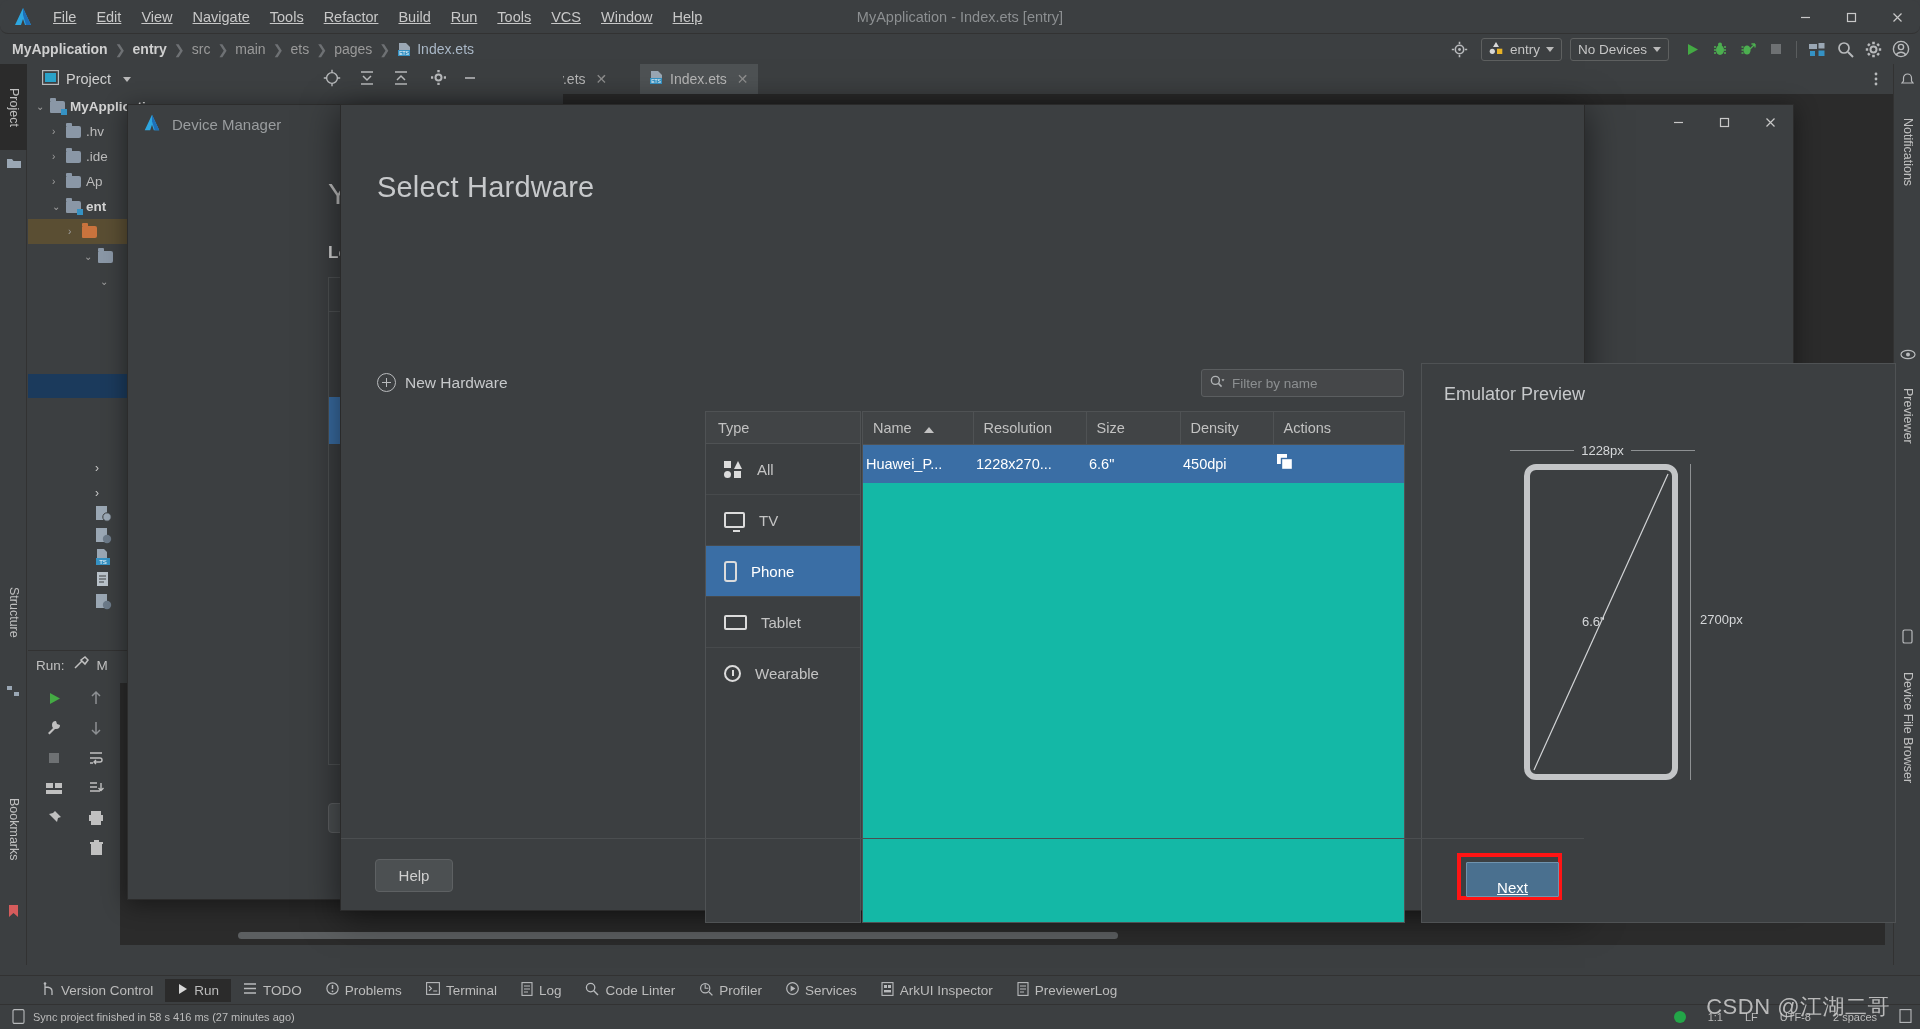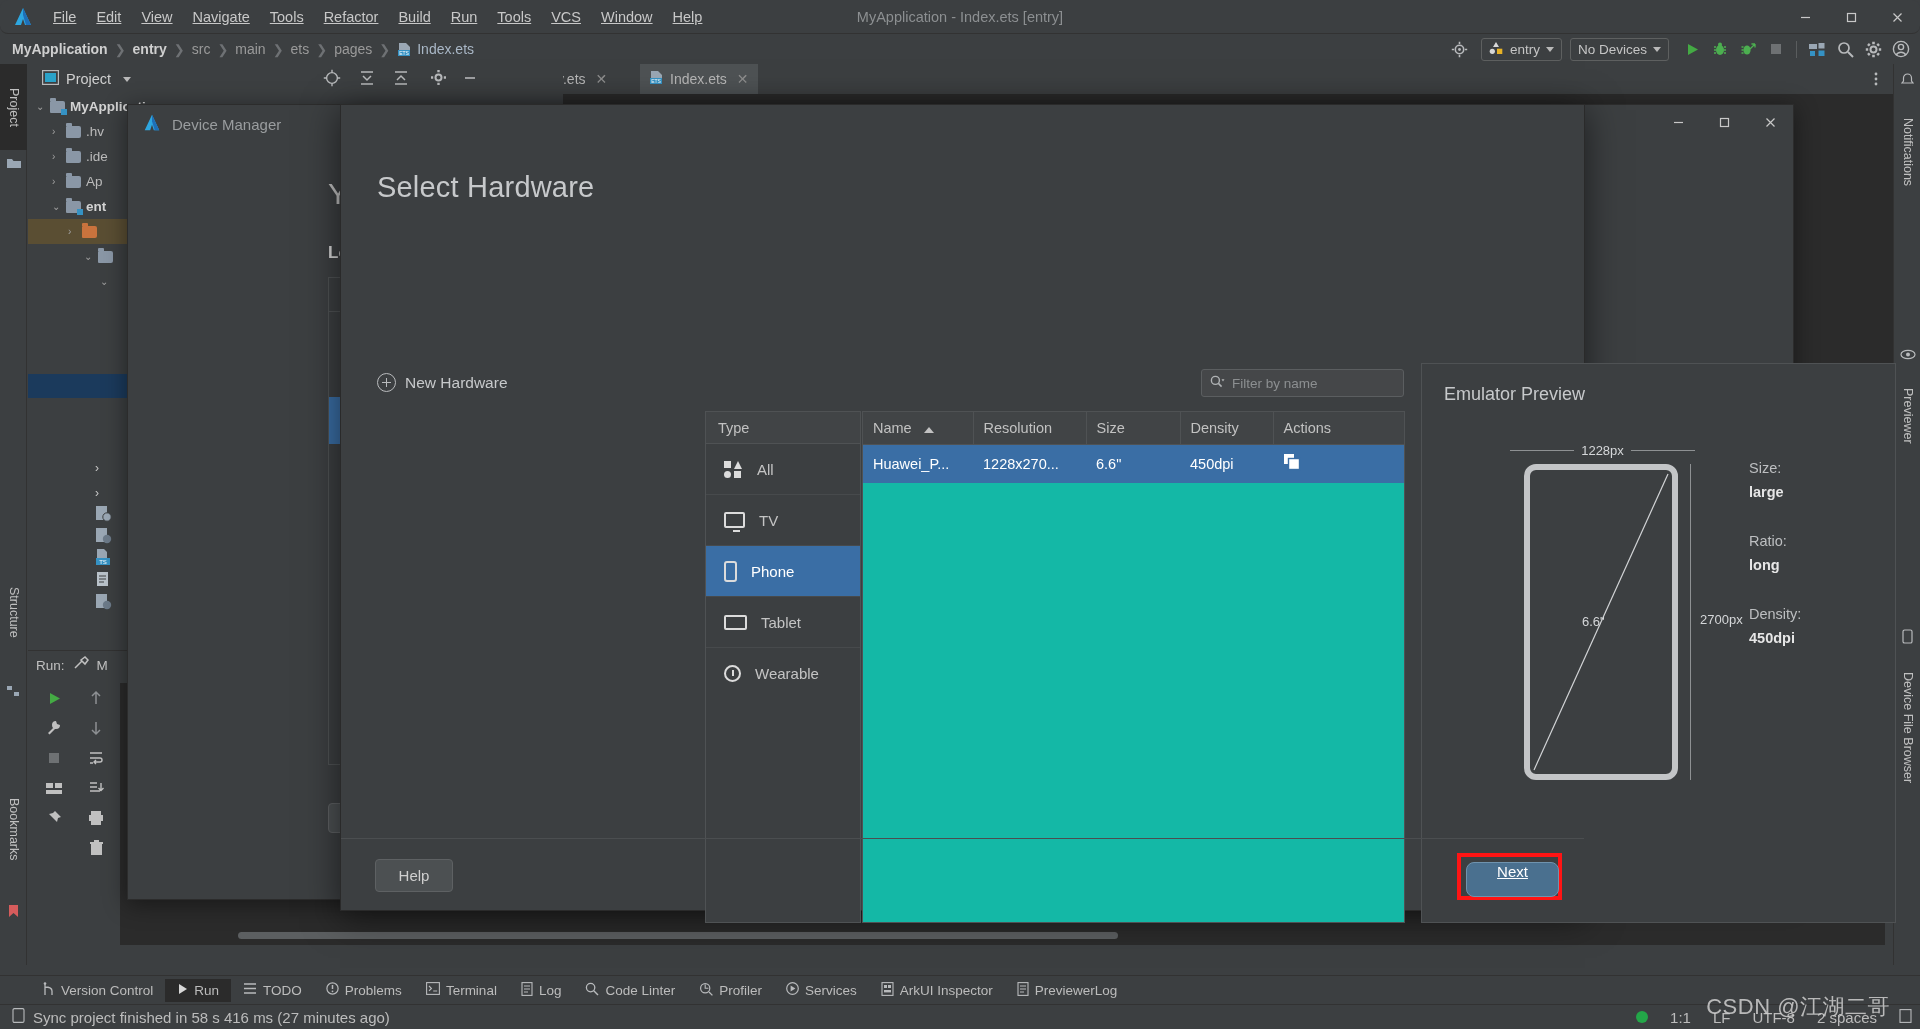--- a/index.html
+++ b/index.html
@@ -132,21 +132,21 @@
 
   
   .bottomtabs{
     position:absolute; left:0; top:975px; width:1920px; height:29px; background:#3c3f41;
     display:flex; align-items:center; padding-left:30px; gap:0px; border-top:1px solid #323232;
   }
   .btab{ display:flex; align-items:center; gap:6px; padding:4px 12px; font-size:13.5px; color:#bcbcbc; }
   .btab.sel{ background:#2b2b2b; }
   .statusbar{
     position:absolute; left:0; top:1004px; width:1920px; height:25px; background:#3c3f41;
-    display:flex; align-items:center; font-size:15px; color:#bcbcbc; border-top:1px solid #323232;
+    display:flex; align-items:center; font-size:11px; color:#bcbcbc; border-top:1px solid #323232;
   }
   .status-right{ position:absolute; right:8px; display:flex; align-items:center; gap:22px; }
   .greendot{ width:12px;height:12px;border-radius:50%;background:#23a648; }
   .watermark{ position:absolute; right:30px; top:992px; font-size:22px; color:#cfcfcf;
               opacity:.85; letter-spacing:.5px; pointer-events:none; }
 
   
   .devmgr{
     position:absolute; left:127px; top:104px; width:1667px; height:796px;
     background:#3c3f41; border:1px solid #2c2c2c; box-shadow:0 4px 22px rgba(0,0,0,.45);
@@ -206,21 +206,21 @@
   .typepanel .itm.sel{ background:#3a6ea5; color:#fff; }
   .typepanel .itm:last-child{ border-bottom:none; }
 
   .tablepanel{ position:absolute; left:521px; top:306px; width:543px; height:512px;
                border:1px solid #4f5254; background:#14b8a6; }
   .tbl{ width:100%; border-collapse:collapse; }
   .tbl th{ height:32px; background:#414446; border-bottom:1px solid #4f5254;
            border-right:1px solid #4f5254; font-weight:normal; font-size:14.5px; color:#c2c2c2;
            text-align:left; padding-left:10px; }
   .tbl th:last-child{ border-right:none; }
-  .tbl td{ height:39px; font-size:14.5px; color:#d9d9d9; padding-left:10px; }
+  .tbl td{ height:39px; font-size:14.5px; color:#d9d9d9; padding-left:3px; }
   .tbl tr.selrow td{ background:#3a6ea5; color:#ffffff; }
   .sort-caret{ display:inline-block; margin-left:8px; width:0;height:0;
     border-left:5px solid transparent;border-right:5px solid transparent;border-bottom:6px solid #c2c2c2; }
 
   .previewpanel{ position:absolute; left:1080px; top:258px; width:475px; height:560px;
                  border:1px solid #4f5254; background:#3c3f41; }
   .pv-title{ position:absolute; left:22px; top:20px; font-size:18px; color:#c7c9cb; }
   .phone{ position:absolute; left:102px; top:100px; width:154px; height:316px;
           border:6px solid #c3c5c7; border-radius:12px; background:#3c3f41; }
   .phone .diag{ position:absolute; left:0; top:0; width:100%; height:100%; }
@@ -233,22 +233,22 @@
   .pv-specs{ position:absolute; left:327px; top:96px; font-size:14.5px; }
   .pv-specs .k{ color:#bdbfc1; margin-bottom:8px; }
   .pv-specs .v{ color:#e6e6e6; font-weight:bold; margin-bottom:33px; }
 
   .vdc-foot{ position:absolute; left:0; bottom:0; width:100%; height:72px;
              border-top:1px solid #4b4e50; }
   .vdc-help{ position:absolute; left:34px; top:20px; }
   .nextwrap{ position:absolute; right:22px; top:14px; width:105px; height:47px;
              border:4px solid #ff1414; }
   .nextbtn{ position:absolute; left:5px; top:5px; width:93px; height:35px;
-            background:#4a708f; border:1px solid #6f93ae; border-radius:8px; color:#ffffff;
-            font-size:15px; display:flex; align-items:flex-start; justify-content:center; }
+            background:#4a708f; border:1px solid #6f93ae; border-radius:1px; color:#ffffff;
+            font-size:15px; display:flex; align-items:flex-end; justify-content:center; }
   .btnlike{ height:33px; min-width:78px; border:1px solid #5e6163; border-radius:4px;
             background:#4c5052; color:#cfcfcf; font-size:15px; display:flex; align-items:center;
             justify-content:center; padding:0 16px; }
 
   
   .ico-tv{ width:21px;height:16px;border:2px solid #dcdcdc;border-radius:2px; position:relative; }
   .ico-tv:after{ content:"";position:absolute;left:7px;top:16px;width:7px;height:2px;background:#dcdcdc; }
   .ico-phone{ width:13px;height:21px;border:2px solid #dcdcdc;border-radius:3px; }
   .ico-tablet{ width:23px;height:15px;border:2px solid #dcdcdc;border-radius:2px; }
   .ico-watch{ width:17px;height:17px;border:2px solid #dcdcdc;border-radius:50%; position:relative; }
@@ -907,28 +907,20 @@
 
       <div class="phone">
         <svg class="diag" viewBox="0 0 142 304" preserveAspectRatio="none">
           <line x1="4" y1="300" x2="138" y2="4" stroke="#d2d4d6" stroke-width="1.2"></line>
         </svg>
       </div>
       <div class="dim-inch">6.6"</div>
       <div class="dim-right"></div>
       <div class="dim-right-lbl">2700px</div>
 
-      <div class="pv-specs">
-        <div class="k">Size:</div>
-        <div class="v">large</div>
-        <div class="k">Ratio:</div>
-        <div class="v">long</div>
-        <div class="k">Density:</div>
-        <div class="v">450dpi</div>
-      </div>
     </div>
 
     <div class="vdc-foot">
       <div class="btnlike vdc-help">
         <span>Help</span>
       </div>
       <div class="nextwrap">
         <div class="nextbtn">
           <span><u>Next</u></span>
         </div>

